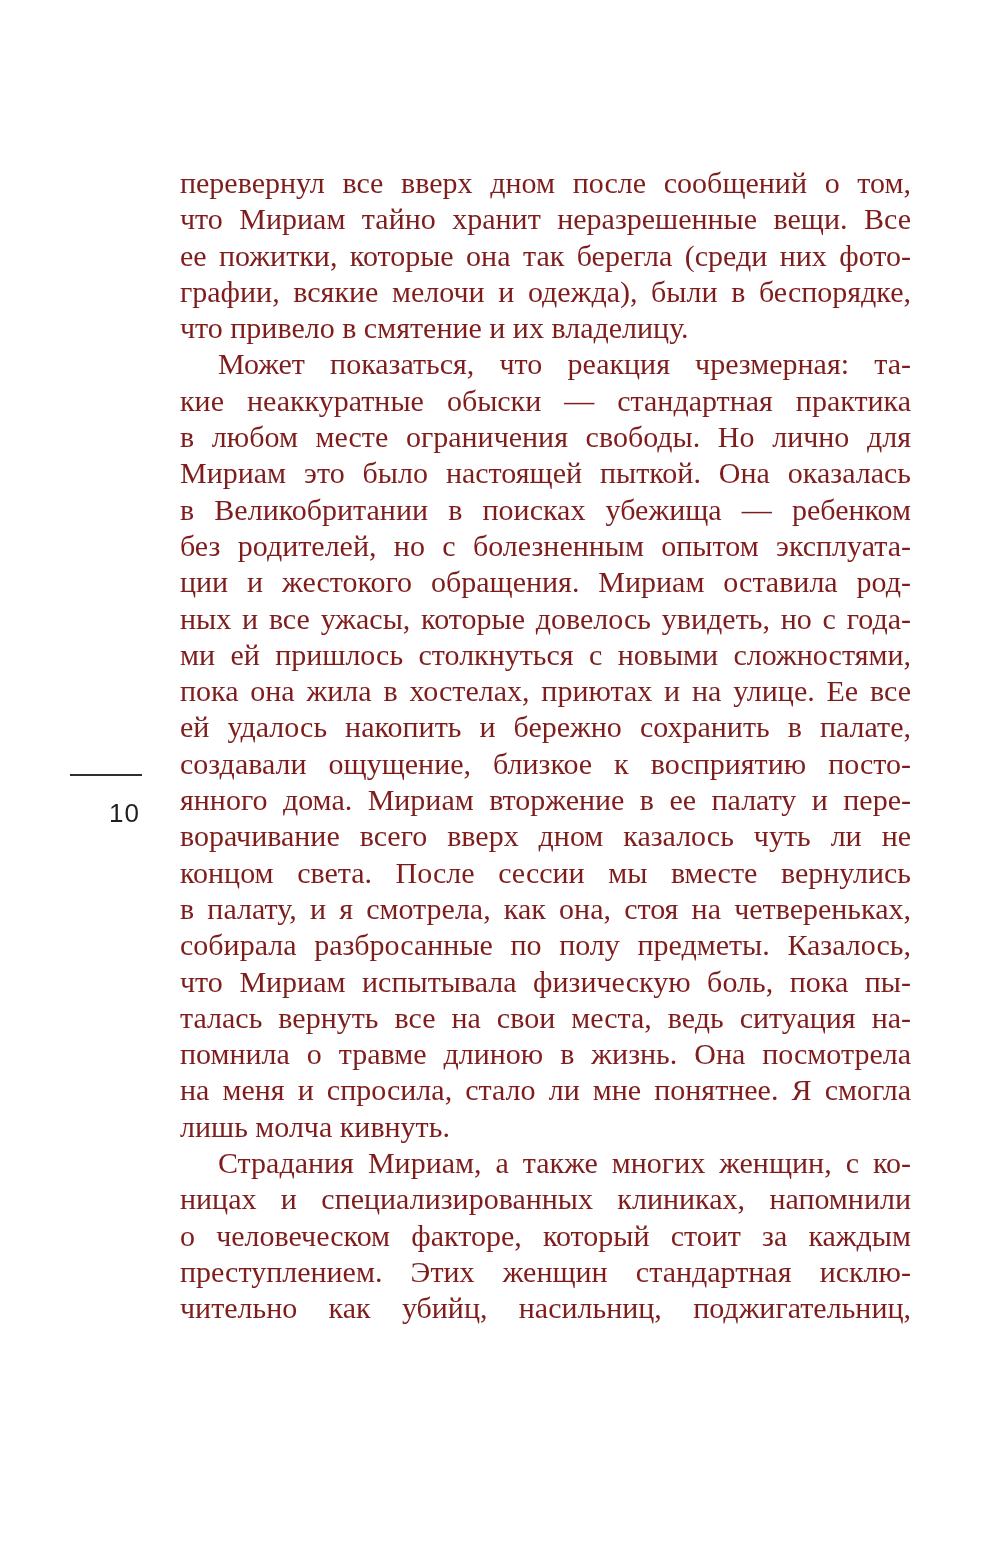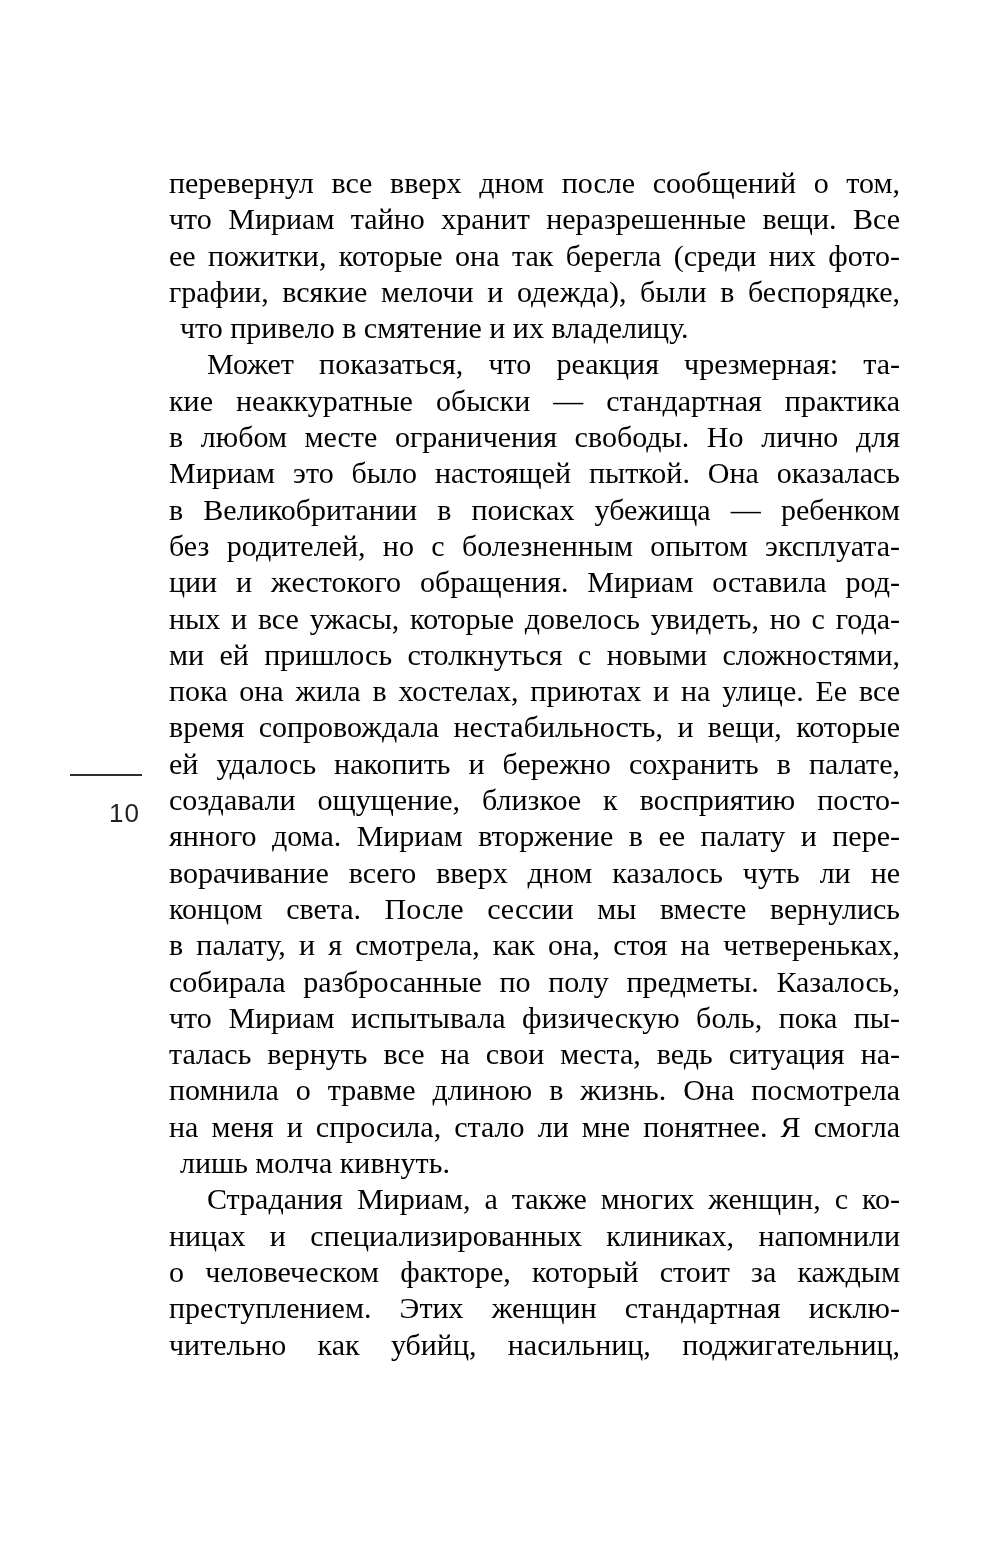--- a/index.html
+++ b/index.html
@@ -38,43 +38,42 @@
     font-family: "Liberation Sans", sans-serif;
     font-size: 26px;
     font-weight: 400;
     letter-spacing: 1px;
     color: #1f1f1f;
     line-height: 1;
   }
   
   .text-block {
     position: absolute;
-    left: 169px;
+    left: 180px;
     top: 165px;
     width: 731px;
-    color: #000000;
+    color: #7f1d1d;
     font-size: 30px;
     line-height: 36.3px;
   }
   .line {
     text-align: justify;
     text-align-last: justify;
     -moz-text-align-last: justify;
     text-justify: inter-word;
     height: 36.3px;
     overflow: visible;
     white-space: nowrap; 
     white-space: normal;
   }
   .line.indent {
     text-indent: 38px;
   }
   .line.pend {
     text-align-last: left;
-    margin-left: 11px;
     -moz-text-align-last: left;
   }
 </style>
 </head>
 <body>
 
 <div class="book-page">
 
   <div class="folio">
     <div class="folio-rule"></div>
@@ -90,21 +89,20 @@
     <div class="line indent">Может показаться, что реакция чрезмерная: та-</div>
     <div class="line">кие неаккуратные обыски — стандартная практика</div>
     <div class="line">в любом месте ограничения свободы. Но лично для</div>
     <div class="line">Мириам это было настоящей пыткой. Она оказалась</div>
     <div class="line">в Великобритании в поисках убежища — ребенком</div>
     <div class="line">без родителей, но с болезненным опытом эксплуата-</div>
     <div class="line">ции и жестокого обращения. Мириам оставила род-</div>
     <div class="line">ных и все ужасы, которые довелось увидеть, но с года-</div>
     <div class="line">ми ей пришлось столкнуться с новыми сложностями,</div>
     <div class="line">пока она жила в хостелах, приютах и на улице. Ее все</div>
-    <div class="line">время сопровождала нестабильность, и вещи, которые</div>
     <div class="line">ей удалось накопить и бережно сохранить в палате,</div>
     <div class="line">создавали ощущение, близкое к восприятию посто-</div>
     <div class="line">янного дома. Мириам вторжение в ее палату и пере-</div>
     <div class="line">ворачивание всего вверх дном казалось чуть ли не</div>
     <div class="line">концом света. После сессии мы вместе вернулись</div>
     <div class="line">в палату, и я смотрела, как она, стоя на четвереньках,</div>
     <div class="line">собирала разбросанные по полу предметы. Казалось,</div>
     <div class="line">что Мириам испытывала физическую боль, пока пы-</div>
     <div class="line">талась вернуть все на свои места, ведь ситуация на-</div>
     <div class="line">помнила о травме длиною в жизнь. Она посмотрела</div>

